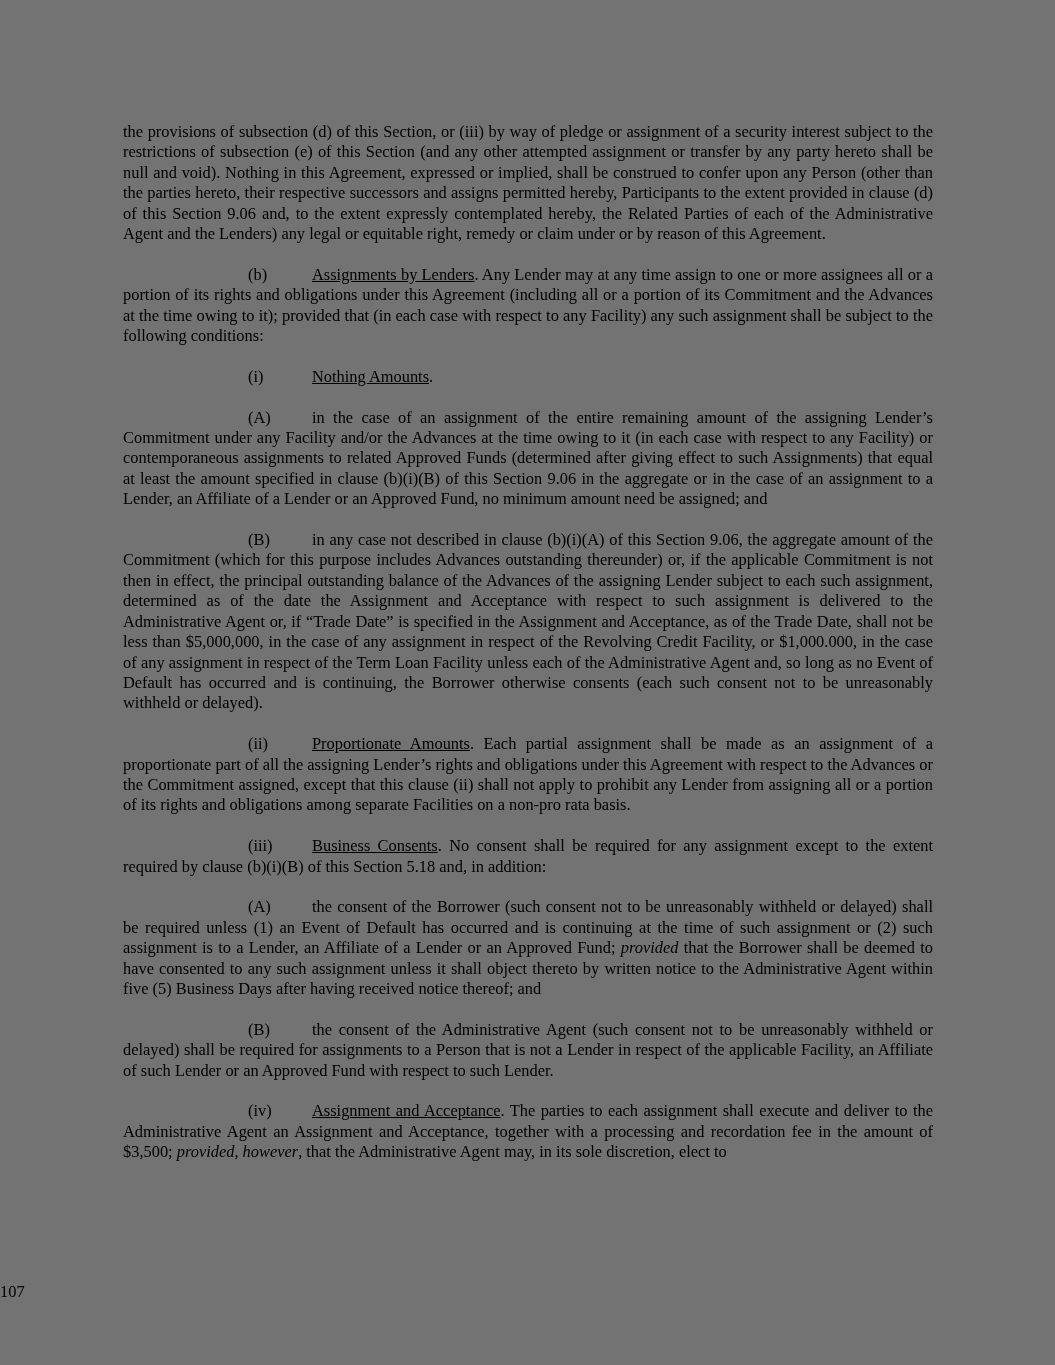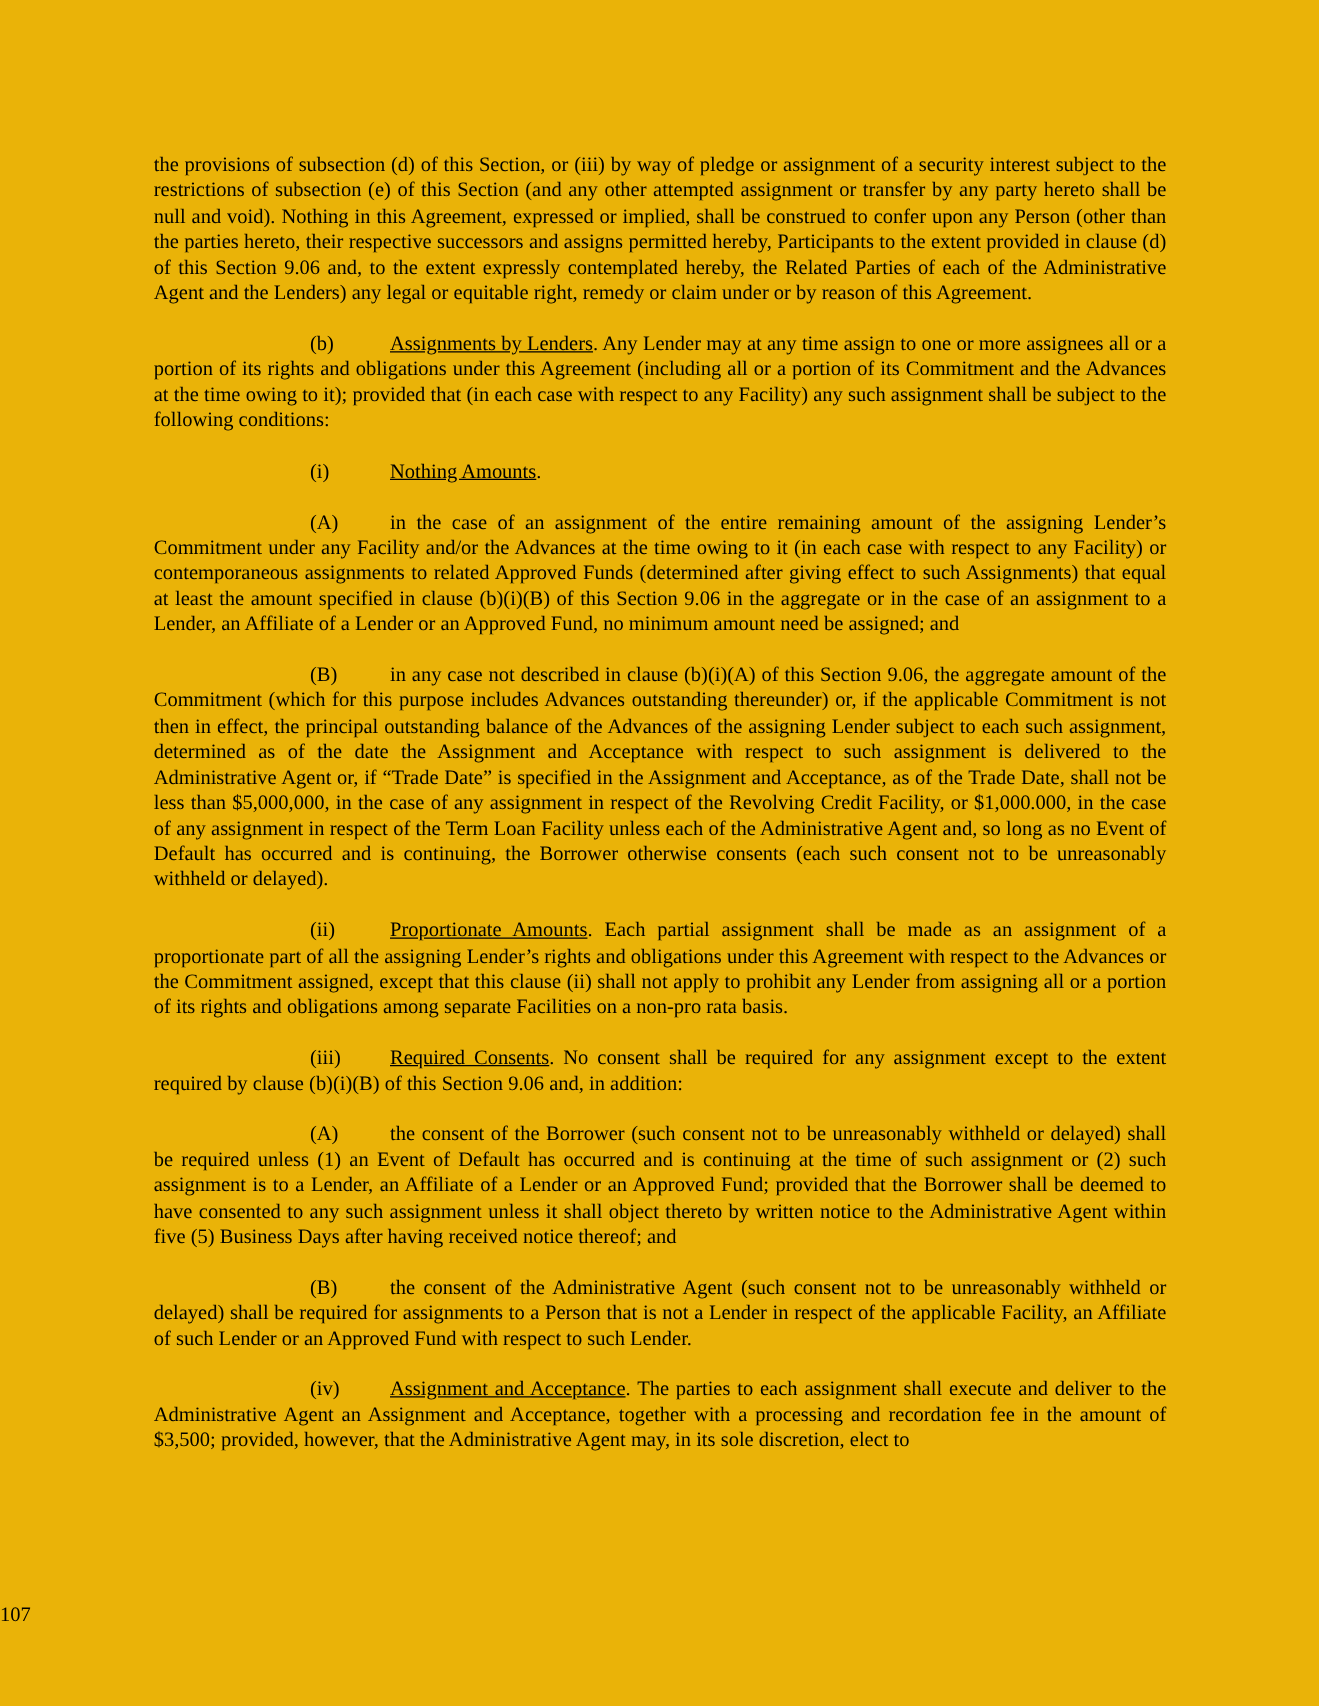--- a/index.html
+++ b/index.html
@@ -2,60 +2,60 @@
 <html><head>
 <meta charset="utf-8">
 <style>
   * { margin: 0; padding: 0; box-sizing: border-box; }
   html, body { background: #ffffff; }
   .page {
     position: relative;
     width: 1055px;
     height: 1365px;
     margin: 0 auto;
-    background: #eab308;
+    background: #737373;
     color: #000000;
     font-family: "Liberation Serif", "DejaVu Serif", serif;
     font-size: 16.4px;
     line-height: 20.4px;
     padding: 122px 122px 0 123px;
     overflow: hidden;
   }
   .doc-body { width: 100%; }
   .para {
     text-align: justify;
     margin-bottom: 20.4px;
   }
   .para.indent { text-indent: 125px; }
   .label {
     display: inline-block;
     width: 64px;
     text-indent: 0;
   }
   .u { text-decoration: underline; margin-top: 31px; }
-  .i { }
+  .i { font-style: italic; }
   .footer {
     position: absolute;
     left: 0;
     right: 0;
     top: 1282px;
     text-align: left;
     text-indent: 0;
   }
 </style>
 </head>
 <body>
 
 <div class="page">
   <div class="doc-body" id="doc-body">
       <p class="para"><span>the provisions of subsection (d) of this Section, or (iii) by way of pledge or assignment of a security interest subject to the restrictions of subsection (e) of this Section (and any other attempted assignment or transfer by any party hereto shall be null and void). Nothing in this Agreement, expressed or implied, shall be construed to confer upon any Person (other than the parties hereto, their respective successors and assigns permitted hereby, Participants to the extent provided in clause (d) of this Section 9.06 and, to the extent expressly contemplated hereby, the Related Parties of each of the Administrative Agent and the Lenders) any legal or equitable right, remedy or claim under or by reason of this Agreement.</span></p>
       <p class="para indent"><span class="label">(b)</span><span class="u">Assignments by Lenders</span><span>. Any Lender may at any time assign to one or more assignees all or a portion of its rights and obligations under this Agreement (including all or a portion of its Commitment and the Advances at the time owing to it); provided that (in each case with respect to any Facility) any such assignment shall be subject to the following conditions:</span></p>
       <p class="para indent"><span class="label">(i)</span><span class="u">Nothing Amounts</span><span>.</span></p>
       <p class="para indent"><span class="label">(A)</span><span>in the case of an assignment of the entire remaining amount of the assigning Lender’s Commitment under any Facility and/or the Advances at the time owing to it (in each case with respect to any Facility) or contemporaneous assignments to related Approved Funds (determined after giving effect to such Assignments) that equal at least the amount specified in clause (b)(i)(B) of this Section 9.06 in the aggregate or in the case of an assignment to a Lender, an Affiliate of a Lender or an Approved Fund, no minimum amount need be assigned; and</span></p>
       <p class="para indent"><span class="label">(B)</span><span>in any case not described in clause (b)(i)(A) of this Section 9.06, the aggregate amount of the Commitment (which for this purpose includes Advances outstanding thereunder) or, if the applicable Commitment is not then in effect, the principal outstanding balance of the Advances of the assigning Lender subject to each such assignment, determined as of the date the Assignment and Acceptance with respect to such assignment is delivered to the Administrative Agent or, if “Trade Date” is specified in the Assignment and Acceptance, as of the Trade Date, shall not be less than $5,000,000, in the case of any assignment in respect of the Revolving Credit Facility, or $1,000.000, in the case of any assignment in respect of the Term Loan Facility unless each of the Administrative Agent and, so long as no Event of Default has occurred and is continuing, the Borrower otherwise consents (each such consent not to be unreasonably withheld or delayed).</span></p>
       <p class="para indent"><span class="label">(ii)</span><span class="u">Proportionate Amounts</span><span>. Each partial assignment shall be made as an assignment of a proportionate part of all the assigning Lender’s rights and obligations under this Agreement with respect to the Advances or the Commitment assigned, except that this clause (ii) shall not apply to prohibit any Lender from assigning all or a portion of its rights and obligations among separate Facilities on a non-pro rata basis.</span></p>
-      <p class="para indent"><span class="label">(iii)</span><span class="u">Required Consents</span><span>. No consent shall be required for any assignment except to the extent required by clause (b)(i)(B) of this Section 9.06 and, in addition:</span></p>
+      <p class="para indent"><span class="label">(iii)</span><span class="u">Business Consents</span><span>. No consent shall be required for any assignment except to the extent required by clause (b)(i)(B) of this Section 5.18 and, in addition:</span></p>
       <p class="para indent"><span class="label">(A)</span><span>the consent of the Borrower (such consent not to be unreasonably withheld or delayed) shall be required unless (1) an Event of Default has occurred and is continuing at the time of such assignment or (2) such assignment is to a Lender, an Affiliate of a Lender or an Approved Fund; </span><span class="i">provided</span><span> that the Borrower shall be deemed to have consented to any such assignment unless it shall object thereto by written notice to the Administrative Agent within five (5) Business Days after having received notice thereof; and</span></p>
       <p class="para indent"><span class="label">(B)</span><span>the consent of the Administrative Agent (such consent not to be unreasonably withheld or delayed) shall be required for assignments to a Person that is not a Lender in respect of the applicable Facility, an Affiliate of such Lender or an Approved Fund with respect to such Lender.</span></p>
       <p class="para indent"><span class="label">(iv)</span><span class="u">Assignment and Acceptance</span><span>. The parties to each assignment shall execute and deliver to the Administrative Agent an Assignment and Acceptance, together with a processing and recordation fee in the amount of $3,500; </span><span class="i">provided</span><span>, </span><span class="i">however</span><span>, that the Administrative Agent may, in its sole discretion, elect to</span></p>
     </div>
   <div class="footer">107</div>
 </div>
 
 </body></html>

